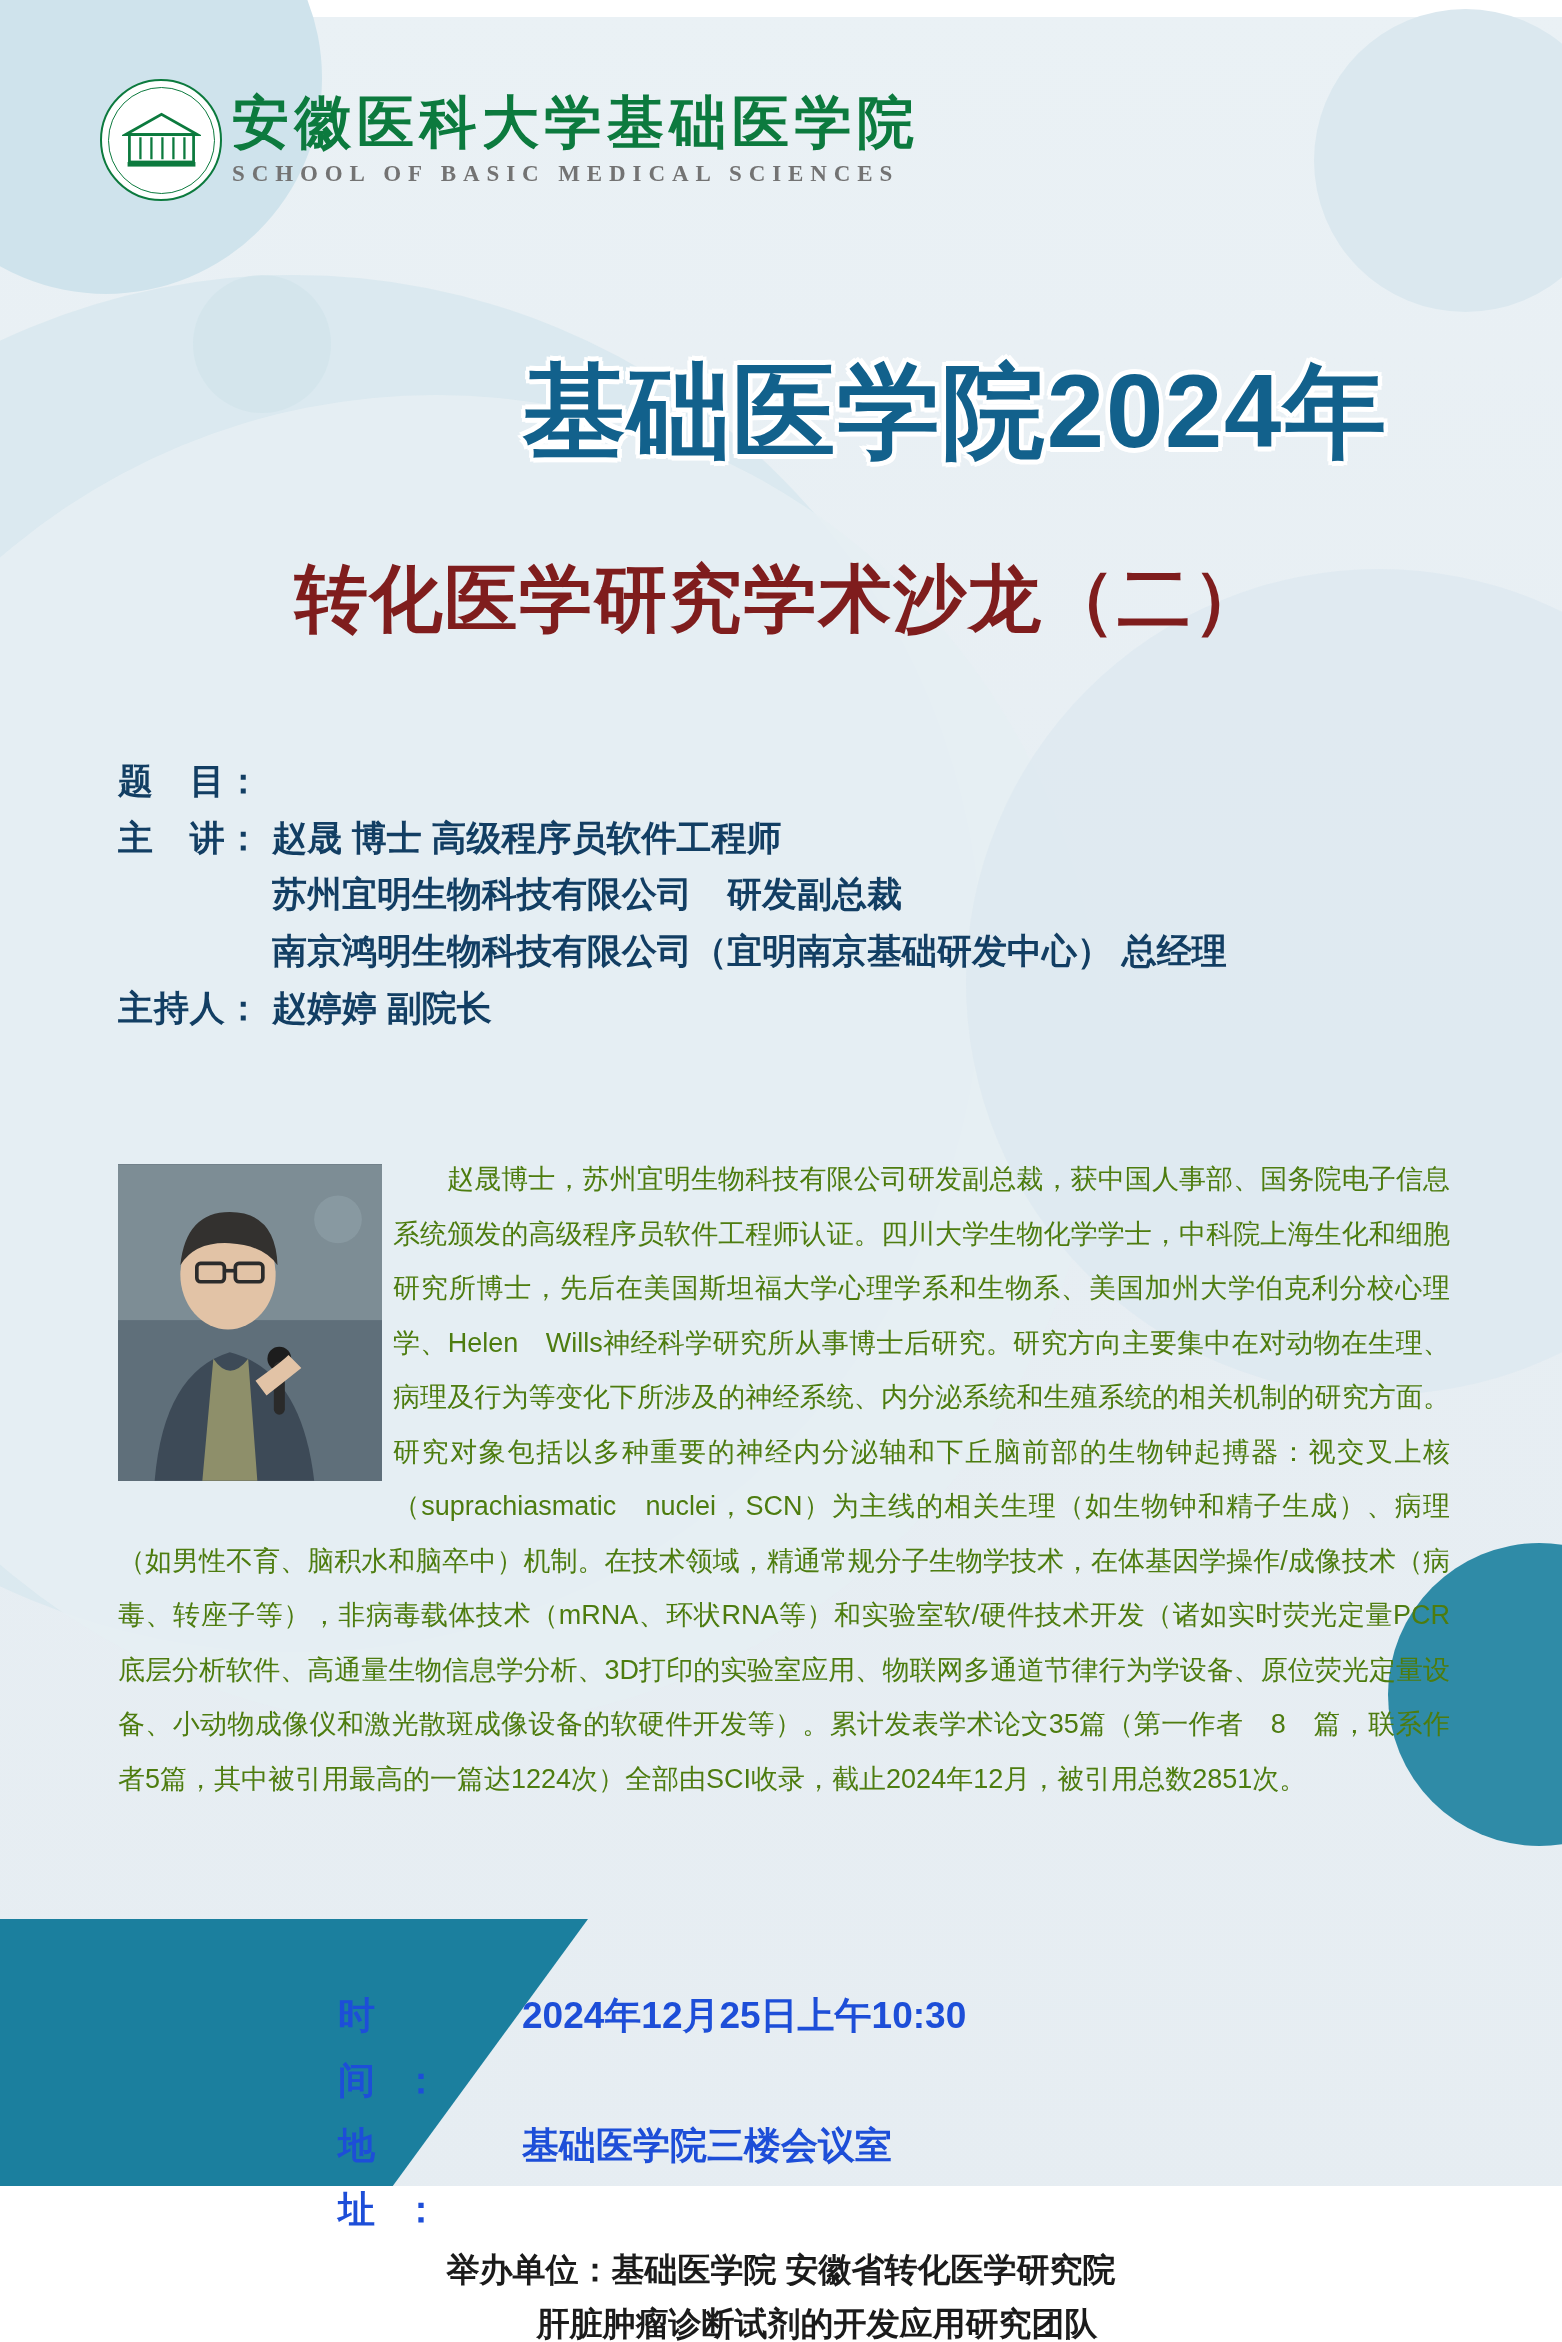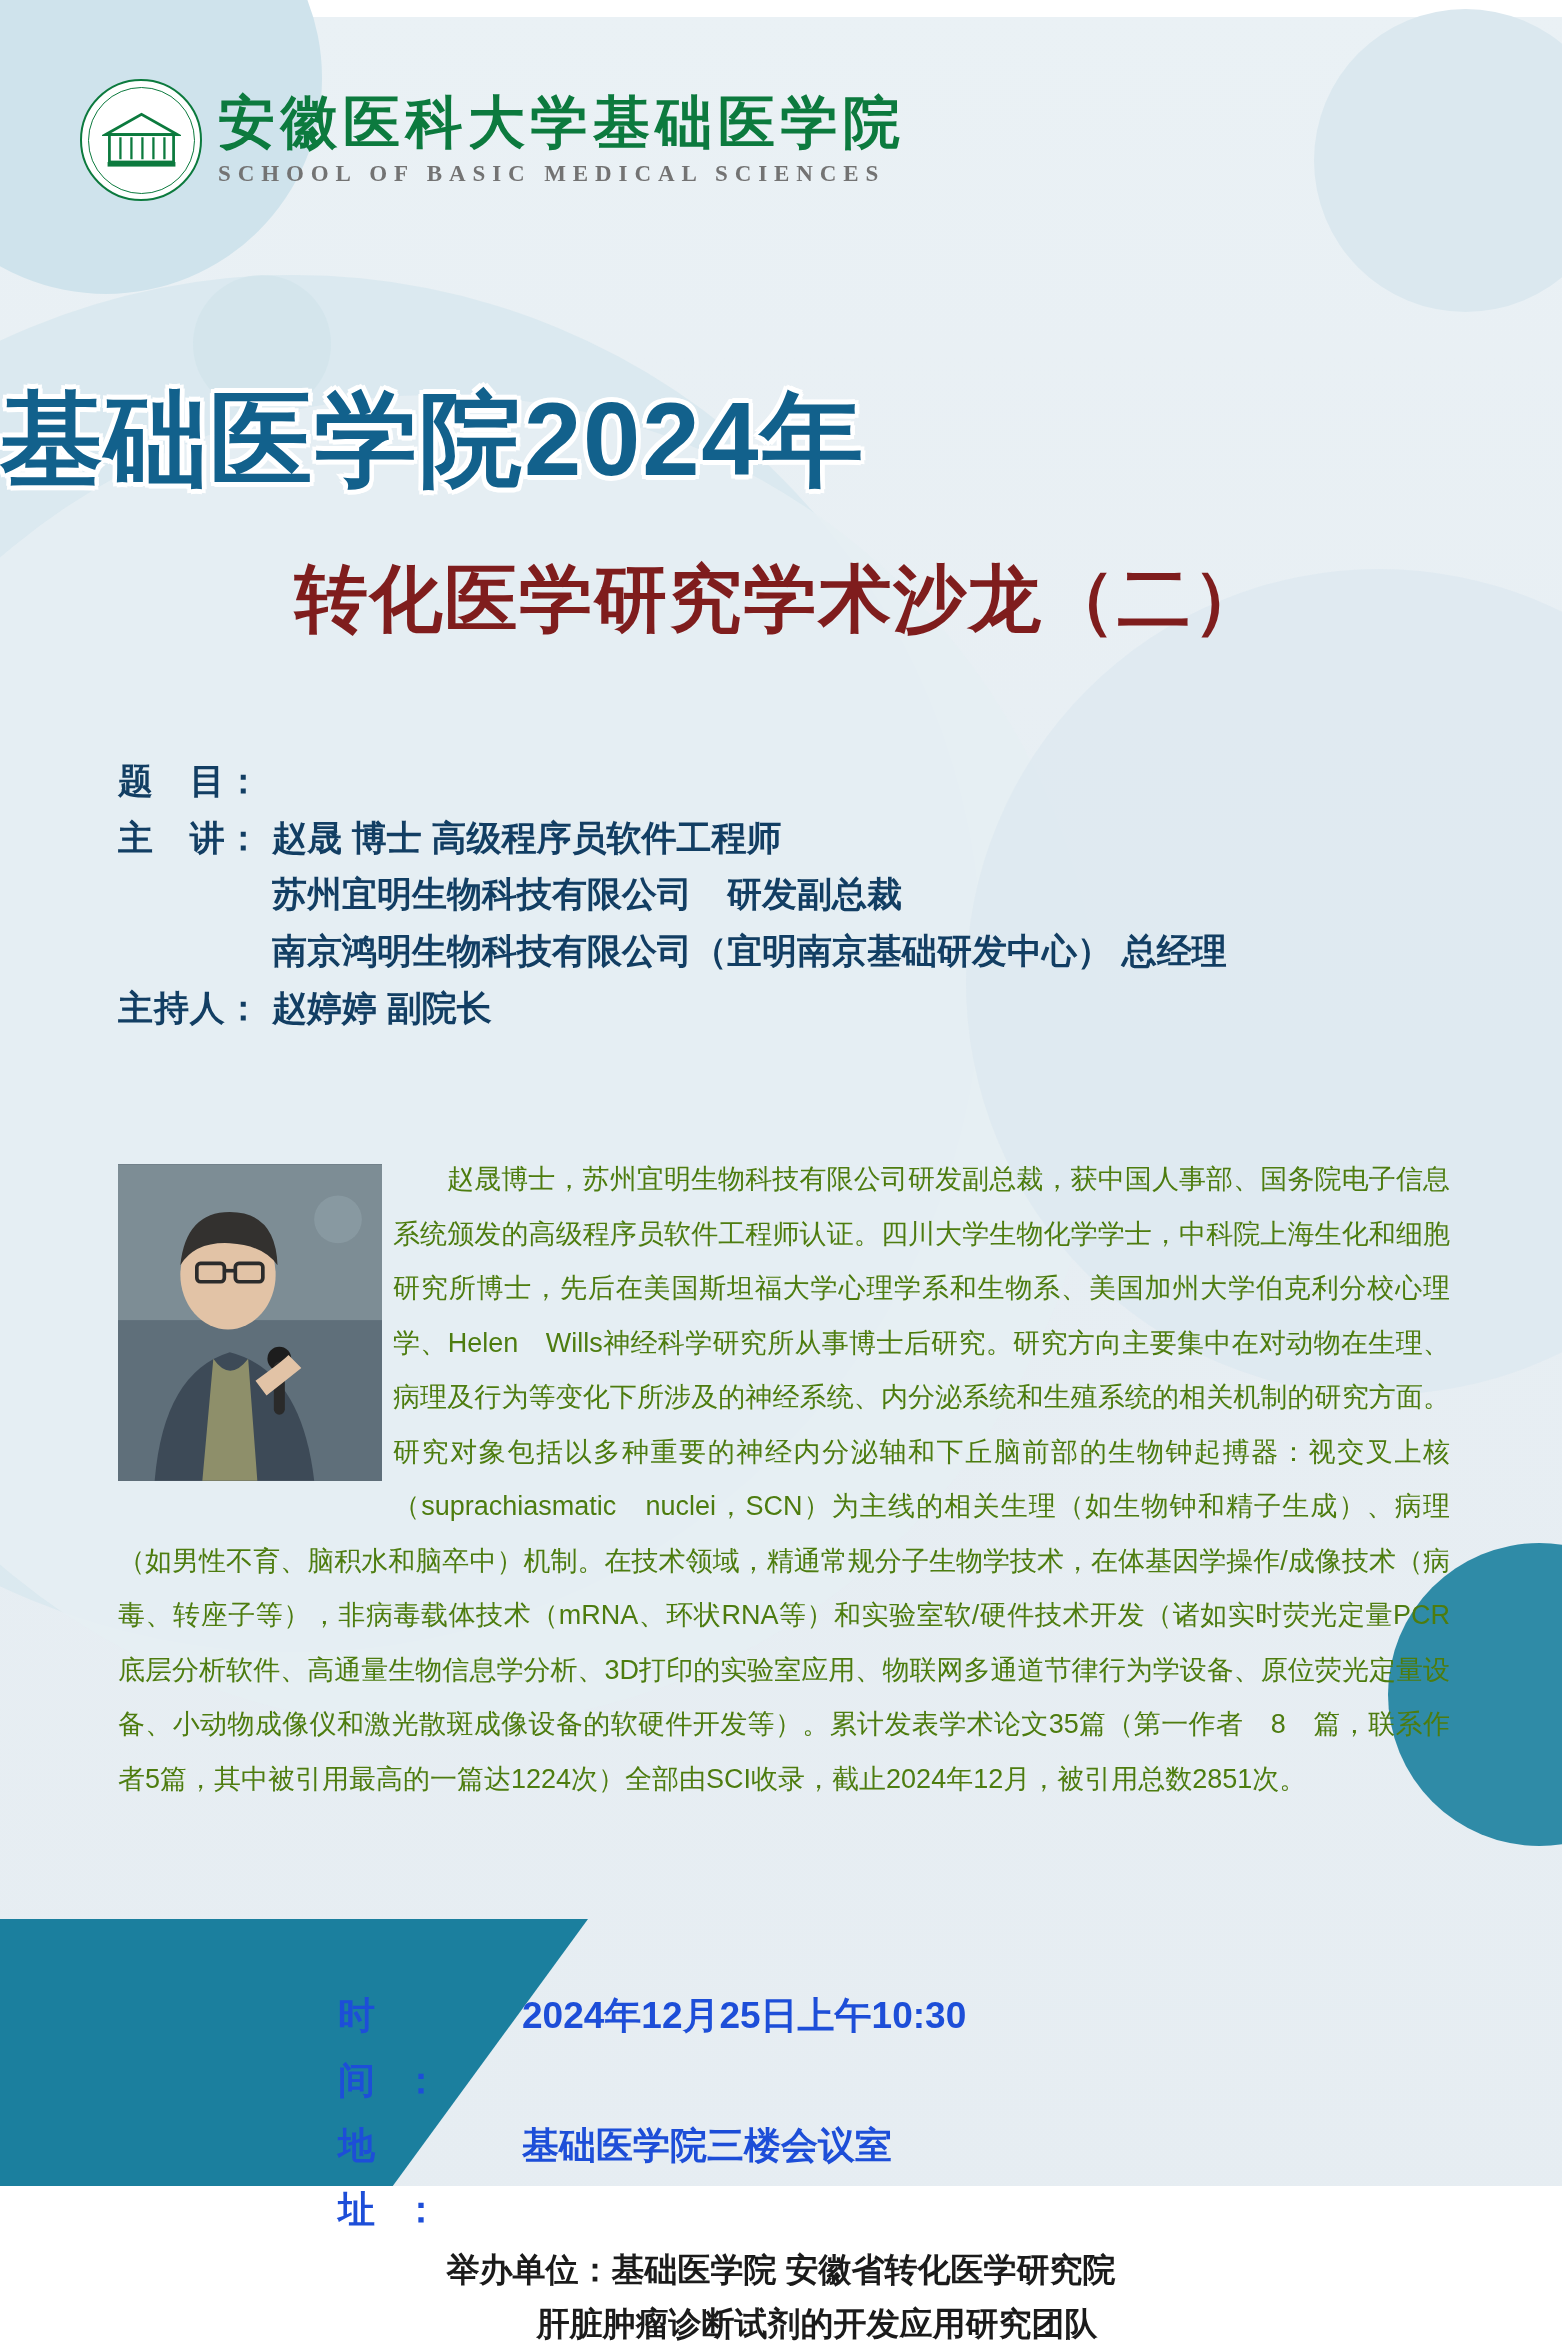--- a/index.html
+++ b/index.html
@@ -84,23 +84,23 @@
   .top-white {
     position: absolute;
     left: 0; top: 0;
     width: 1562px; height: 16.5px;
     background: #ffffff;
   }
 
   
   .header {
     position: absolute;
-    left: 80px; top: 79px;
+    left: 100px; top: 79px;
     display: flex;
-    gap: 16px;
+    gap: 10px;
   }
   .logo-badge {
     width: 118px; height: 118px;
     border-radius: 50%;
     border: 2.8px solid #0c7a3e;
     background: #ffffff;
     display: flex;
     align-items: center;
     justify-content: center;
     position: relative;
@@ -133,23 +133,23 @@
     font-size: 23px;
     color: #737373;
     letter-spacing: 6.9px;
     margin-top: 7.3px;
     white-space: nowrap;
   }
 
   
   .title-main {
     position: absolute;
-    left: 0; top: 372px;
+    left: 0; top: 344px;
     width: 1388px;
-    text-align: left;
+    text-align: right;
     font-family: "Liberation Sans", sans-serif;
     font-weight: bold;
     font-size: 103px;
     letter-spacing: 1.8px;
     color: #12618c;
     -webkit-text-stroke: 5.5px #ffffff;
     paint-order: stroke fill;
     text-shadow:
       0 0 0 #fff;
   }

